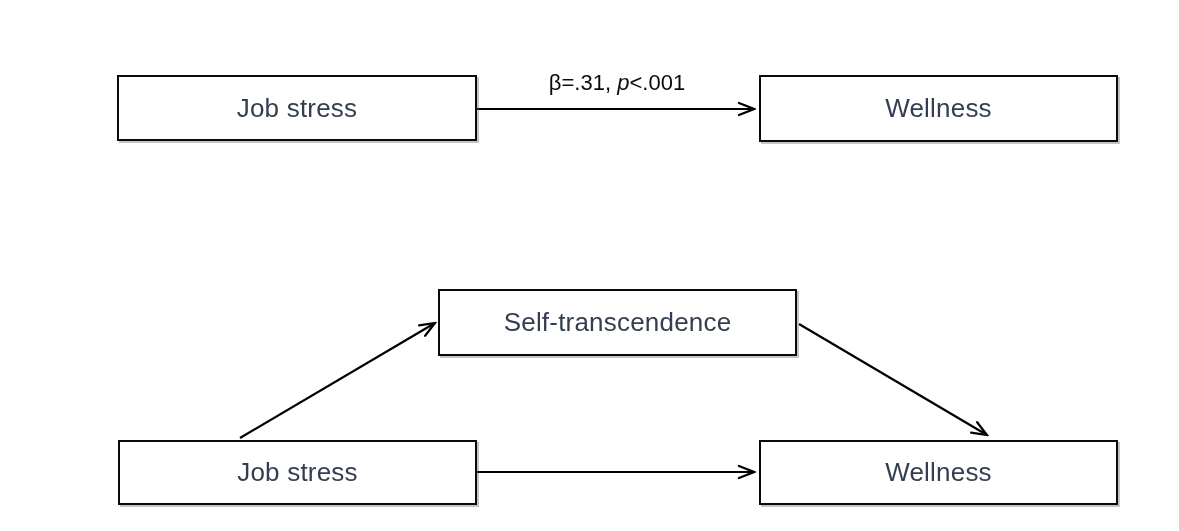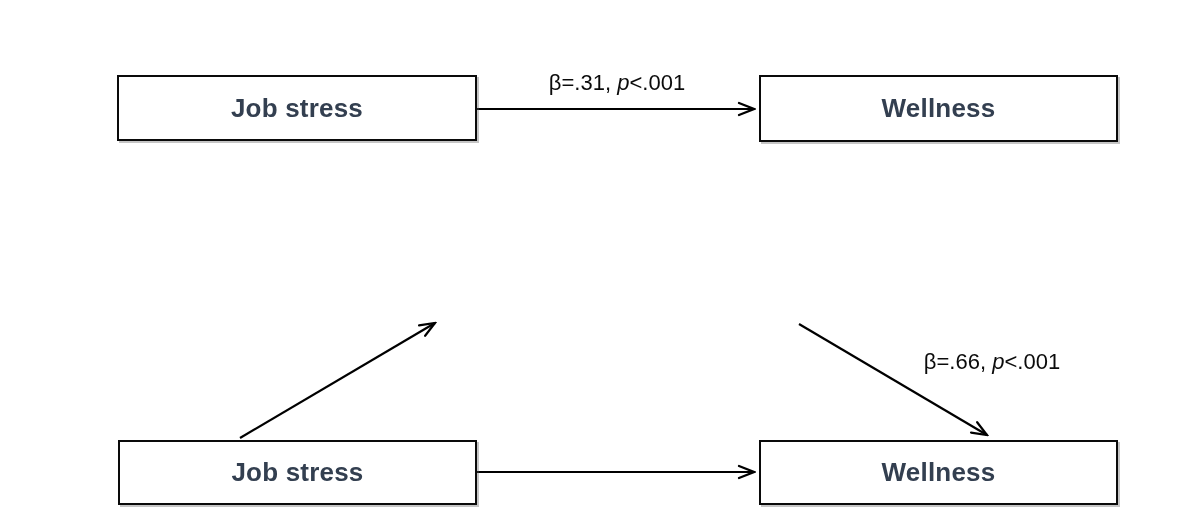--- a/index.html
+++ b/index.html
@@ -27,21 +27,21 @@
     box-sizing: border-box;
     background: #ffffff;
     border: 2.5px solid #0a0a0a;
     box-shadow: 2px 2px 0 rgba(90, 90, 90, 0.35);
     display: flex;
     align-items: center;
     justify-content: center;
   }
   .node-label {
     font-size: 26px;
-    font-weight: bold;
+    font-weight: normal;
     color: #333F50;
     letter-spacing: 0.2px;
     white-space: nowrap;
   }
   .path-label {
     position: absolute;
     font-size: 22px;
     color: #0b0b0b;
     text-align: center;
     white-space: nowrap;
@@ -87,24 +87,24 @@
   <div class="node-box" id="box-top-job">
     <span class="node-label">Job stress</span>
   </div>
   <div class="node-box" id="box-top-wellness">
     <span class="node-label">Wellness</span>
   </div>
   <div class="path-label" id="label-total">
     <span class="coef">β=.31,</span><span class="pvar">p</span><span class="pval">&lt;.001</span>
   </div>
 
+  <div class="node-box" id="box-mediator">
+    <span class="node-label">Self-transcendence</span>
+  </div>
   <div class="node-box" id="box-bot-job">
     <span class="node-label">Job stress</span>
   </div>
   <div class="node-box" id="box-bot-wellness">
     <span class="node-label">Wellness</span>
   </div>
 
-  <div class="path-label" id="label-b">
-    <span class="coef">β=.66,</span><span class="pvar">p</span><span class="pval">&lt;.001</span>
-  </div>
 
 </div>
 
 </body></html>

